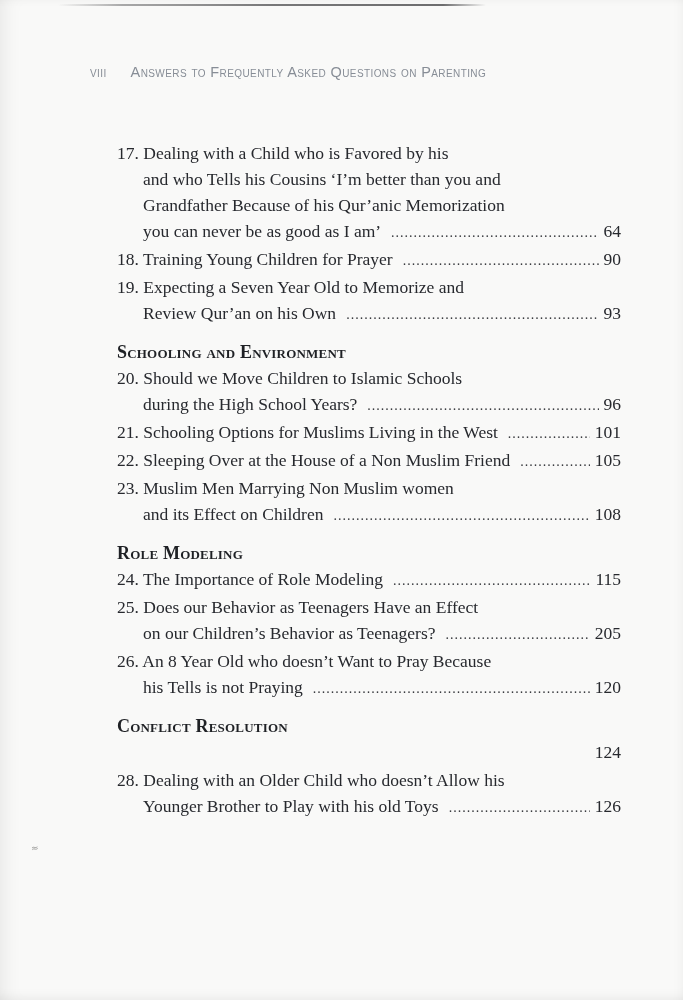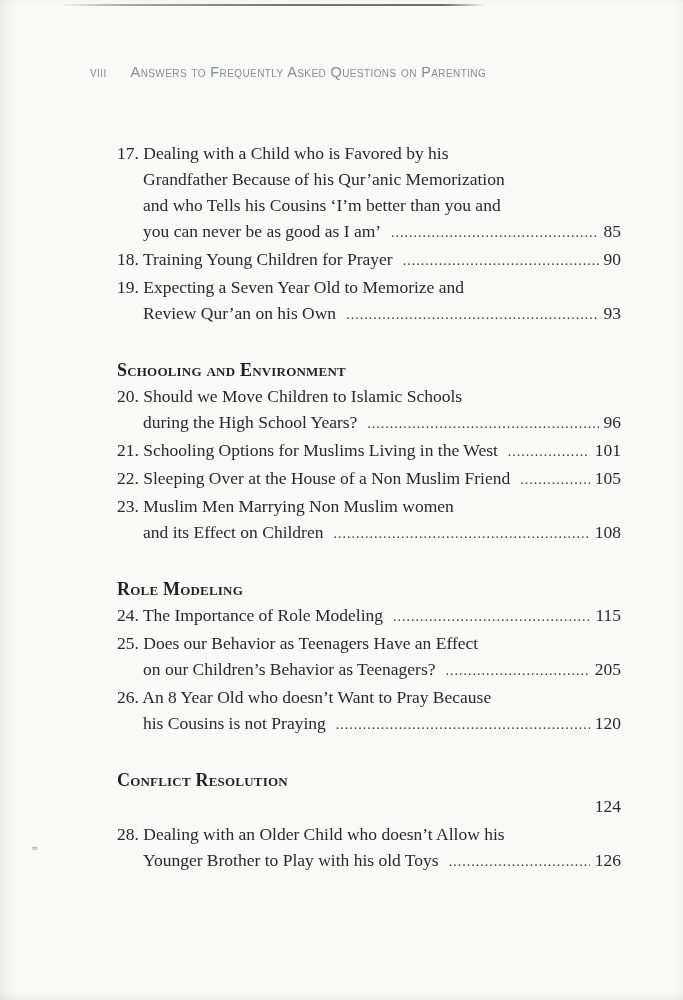--- a/index.html
+++ b/index.html
@@ -56,21 +56,21 @@
     padding-top: 140px;
     font-size: 17.5px;
     line-height: 26px;
     color: #27292e;
   }
   .toc-heading {
     font-weight: bold;
     font-variant: small-caps;
     font-size: 18px;
     letter-spacing: 0.2px;
-    margin-top: 29px;
+    margin-top: 11px;
     color: #1f2125;
   }
   .line {
     display: flex;
     align-items: baseline;
   }
   .line .t { white-space: nowrap; text-align: right; }
   .line.indent { padding-left: 26px; }
   .leader {
     flex: 1 1 auto;
@@ -108,29 +108,29 @@
     <span class="folio">viii</span>
     <span>Answers to Frequently Asked Questions on Parenting</span>
   </div>
 
   <div class="toc">
       <div class="toc-entry">
         <div class="line">
           <span class="t">17. Dealing with a Child who is Favored by his</span>
         </div>
         <div class="line indent">
+          <span class="t">and who Tells his Cousins ‘I’m better than you and</span>
+        </div>
+        <div class="line indent">
           <span class="t">Grandfather Because of his Qur’anic Memorization</span>
         </div>
         <div class="line indent">
-          <span class="t">and who Tells his Cousins ‘I’m better than you and</span>
-        </div>
-        <div class="line indent">
           <span class="t">you can never be as good as I am’</span>
           <span class="leader">..............................................................................................................</span>
-          <span class="pg">85</span>
+          <span class="pg">64</span>
         </div>
       </div>
       <div class="toc-entry">
         <div class="line">
           <span class="t">18. Training Young Children for Prayer</span>
           <span class="leader">..............................................................................................................</span>
           <span class="pg">90</span>
         </div>
       </div>
       <div class="toc-entry">
@@ -194,21 +194,21 @@
           <span class="t">on our Children’s Behavior as Teenagers?</span>
           <span class="leader">..............................................................................................................</span>
           <span class="pg">205</span>
         </div>
       </div>
       <div class="toc-entry">
         <div class="line">
           <span class="t">26. An 8 Year Old who doesn’t Want to Pray Because</span>
         </div>
         <div class="line indent">
-          <span class="t">his Cousins is not Praying</span>
+          <span class="t">his Tells is not Praying</span>
           <span class="leader">..............................................................................................................</span>
           <span class="pg">120</span>
         </div>
       </div>
       <div class="toc-heading">Conflict Resolution</div>
       <div class="toc-entry">
         <div class="line">
           <span class="leader empty">..............................................................................................................</span>
           <span class="pg">124</span>
         </div>

